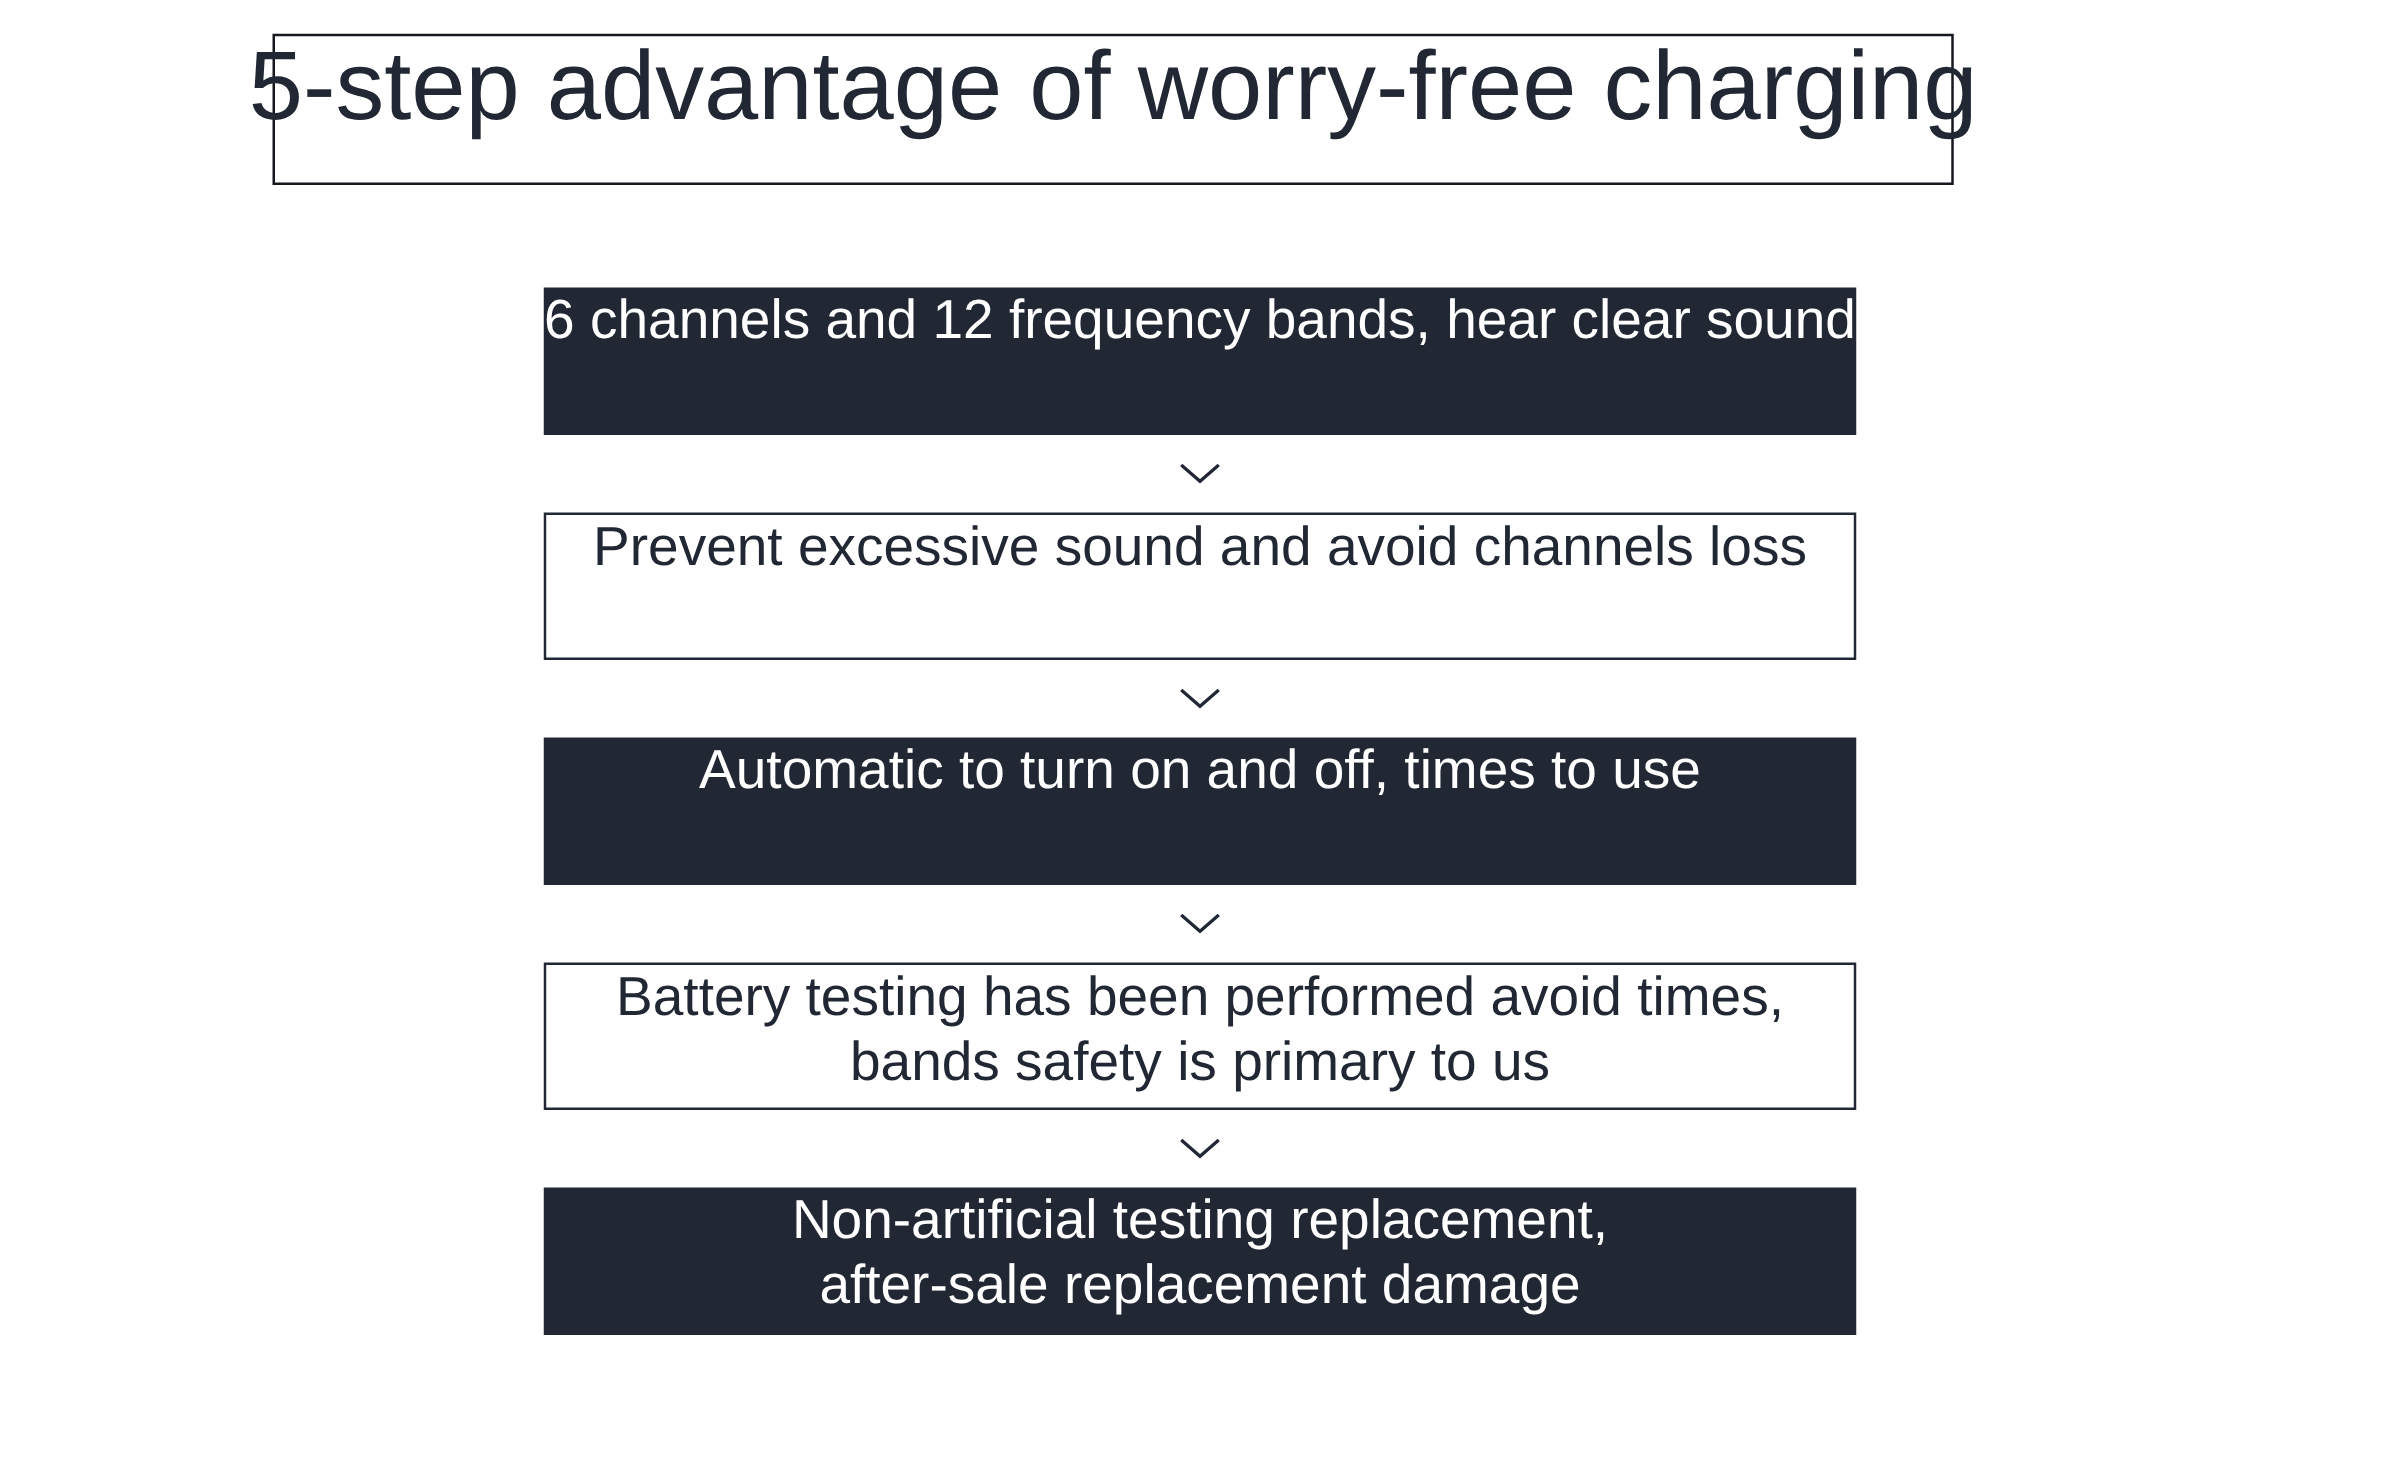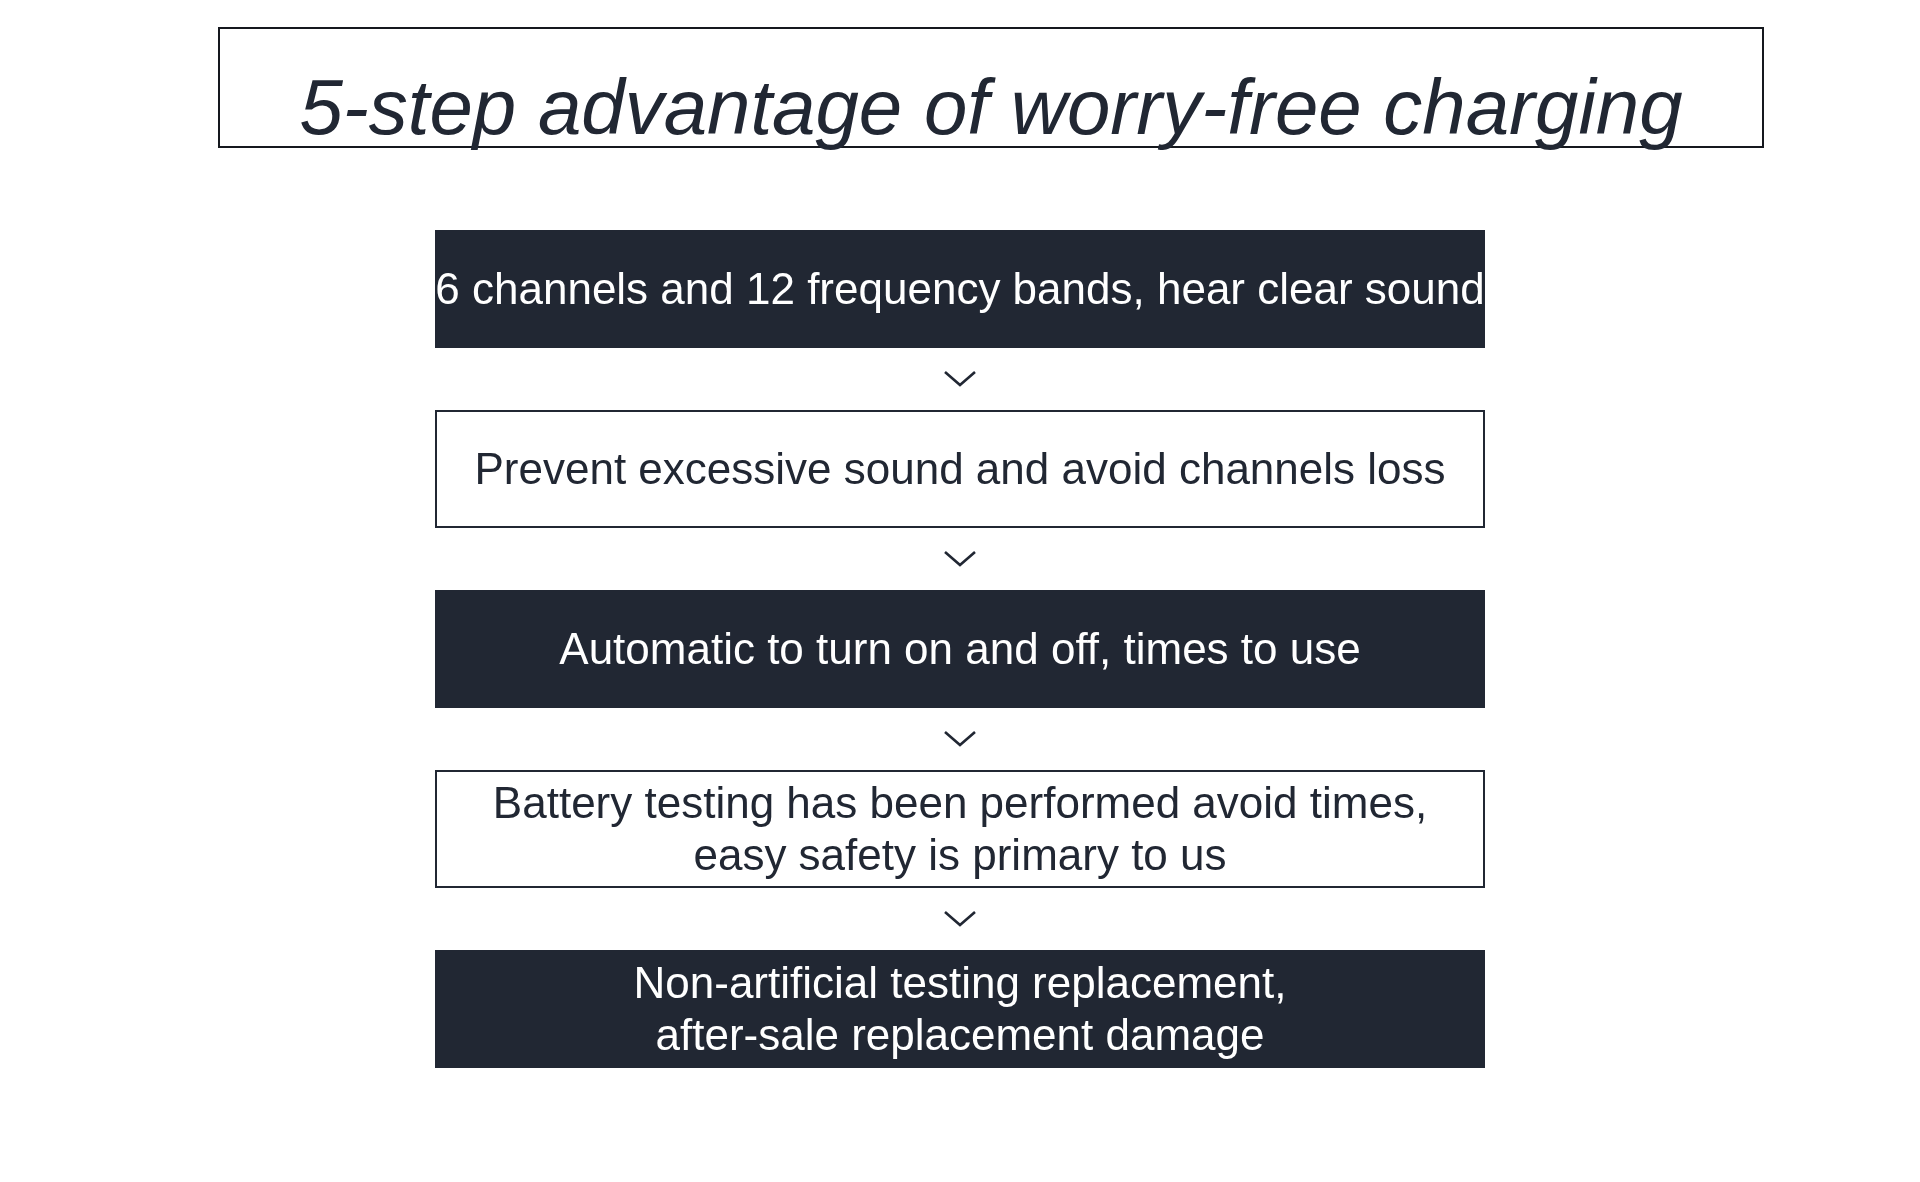--- a/index.html
+++ b/index.html
@@ -12,25 +12,24 @@
   html,body{background:#ffffff;}
   body{
     width:1920px;height:1182px;
     position:relative;
     font-family:"Liberation Sans", sans-serif;
     overflow:hidden;
   }
   .title-box{
     position:absolute;
     left:218px;top:27px;
-    width:1546px;height:121px;
+    width:1345px;height:121px;
     border:2px solid var(--title-border);
-    display:flex;align-items:flex-end;justify-content:center;
+    display:flex;align-items:flex-start;justify-content:center;
     background:var(--light-bg);
-    font-style:italic;
   }
   .title-text{
     font-size:78px;
     line-height:1;
     color:var(--ink);
     white-space:nowrap;
     letter-spacing:0;
   }
   .flow{
     position:absolute;
@@ -38,21 +37,21 @@
     width:1050px;
     display:flex;
     flex-direction:column;
   }
   .step-box{
     width:100%;
     height:118px;
     display:flex;
     flex-direction:column;
     align-items:center;
-    justify-content:center;
+    justify-content:flex-start;
   }
   .step-box.dark{
     background:var(--ink);
     color:var(--text-on-dark);
   }
   .step-box.light{
     background:var(--light-bg);
     border:2px solid var(--ink);
     color:var(--ink);
   }
@@ -98,21 +97,21 @@
     <div class="step-box dark">
       <div class="step-line">Automatic to turn on and off, times to use</div>
     </div>
     <div class="connector">
       <svg class="chev" width="34" height="18" viewBox="0 0 34 18">
         <polyline points="2,2 17,15 32,2" fill="none" stroke="#212733" stroke-width="2.6"></polyline>
       </svg>
     </div>
     <div class="step-box light">
       <div class="step-line">Battery testing has been performed avoid times,</div>
-      <div class="step-line">easy safety is primary to us</div>
+      <div class="step-line">bands safety is primary to us</div>
     </div>
     <div class="connector">
       <svg class="chev" width="34" height="18" viewBox="0 0 34 18">
         <polyline points="2,2 17,15 32,2" fill="none" stroke="#212733" stroke-width="2.6"></polyline>
       </svg>
     </div>
     <div class="step-box dark">
       <div class="step-line">Non-artificial testing replacement,</div>
       <div class="step-line">after-sale replacement damage</div>
     </div>

